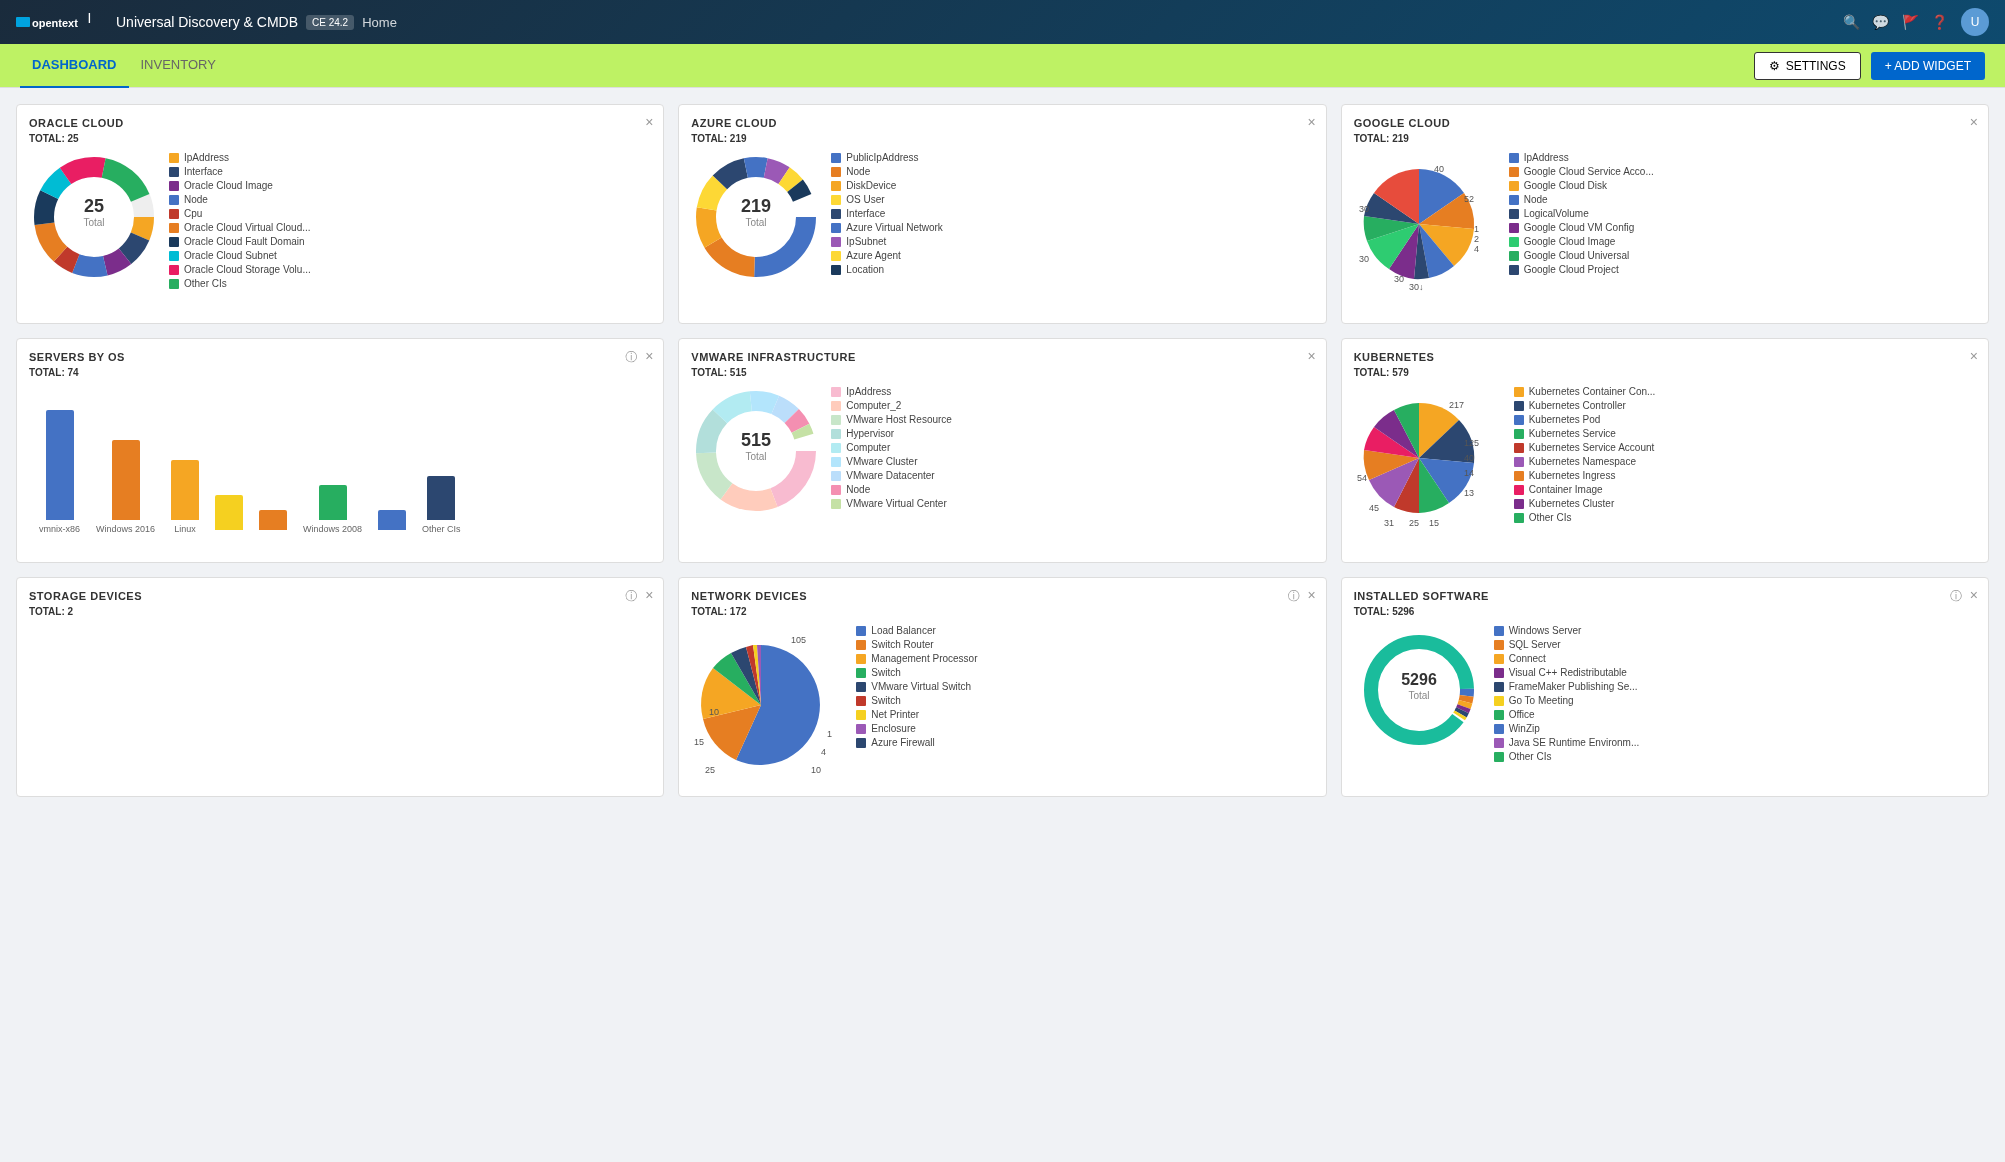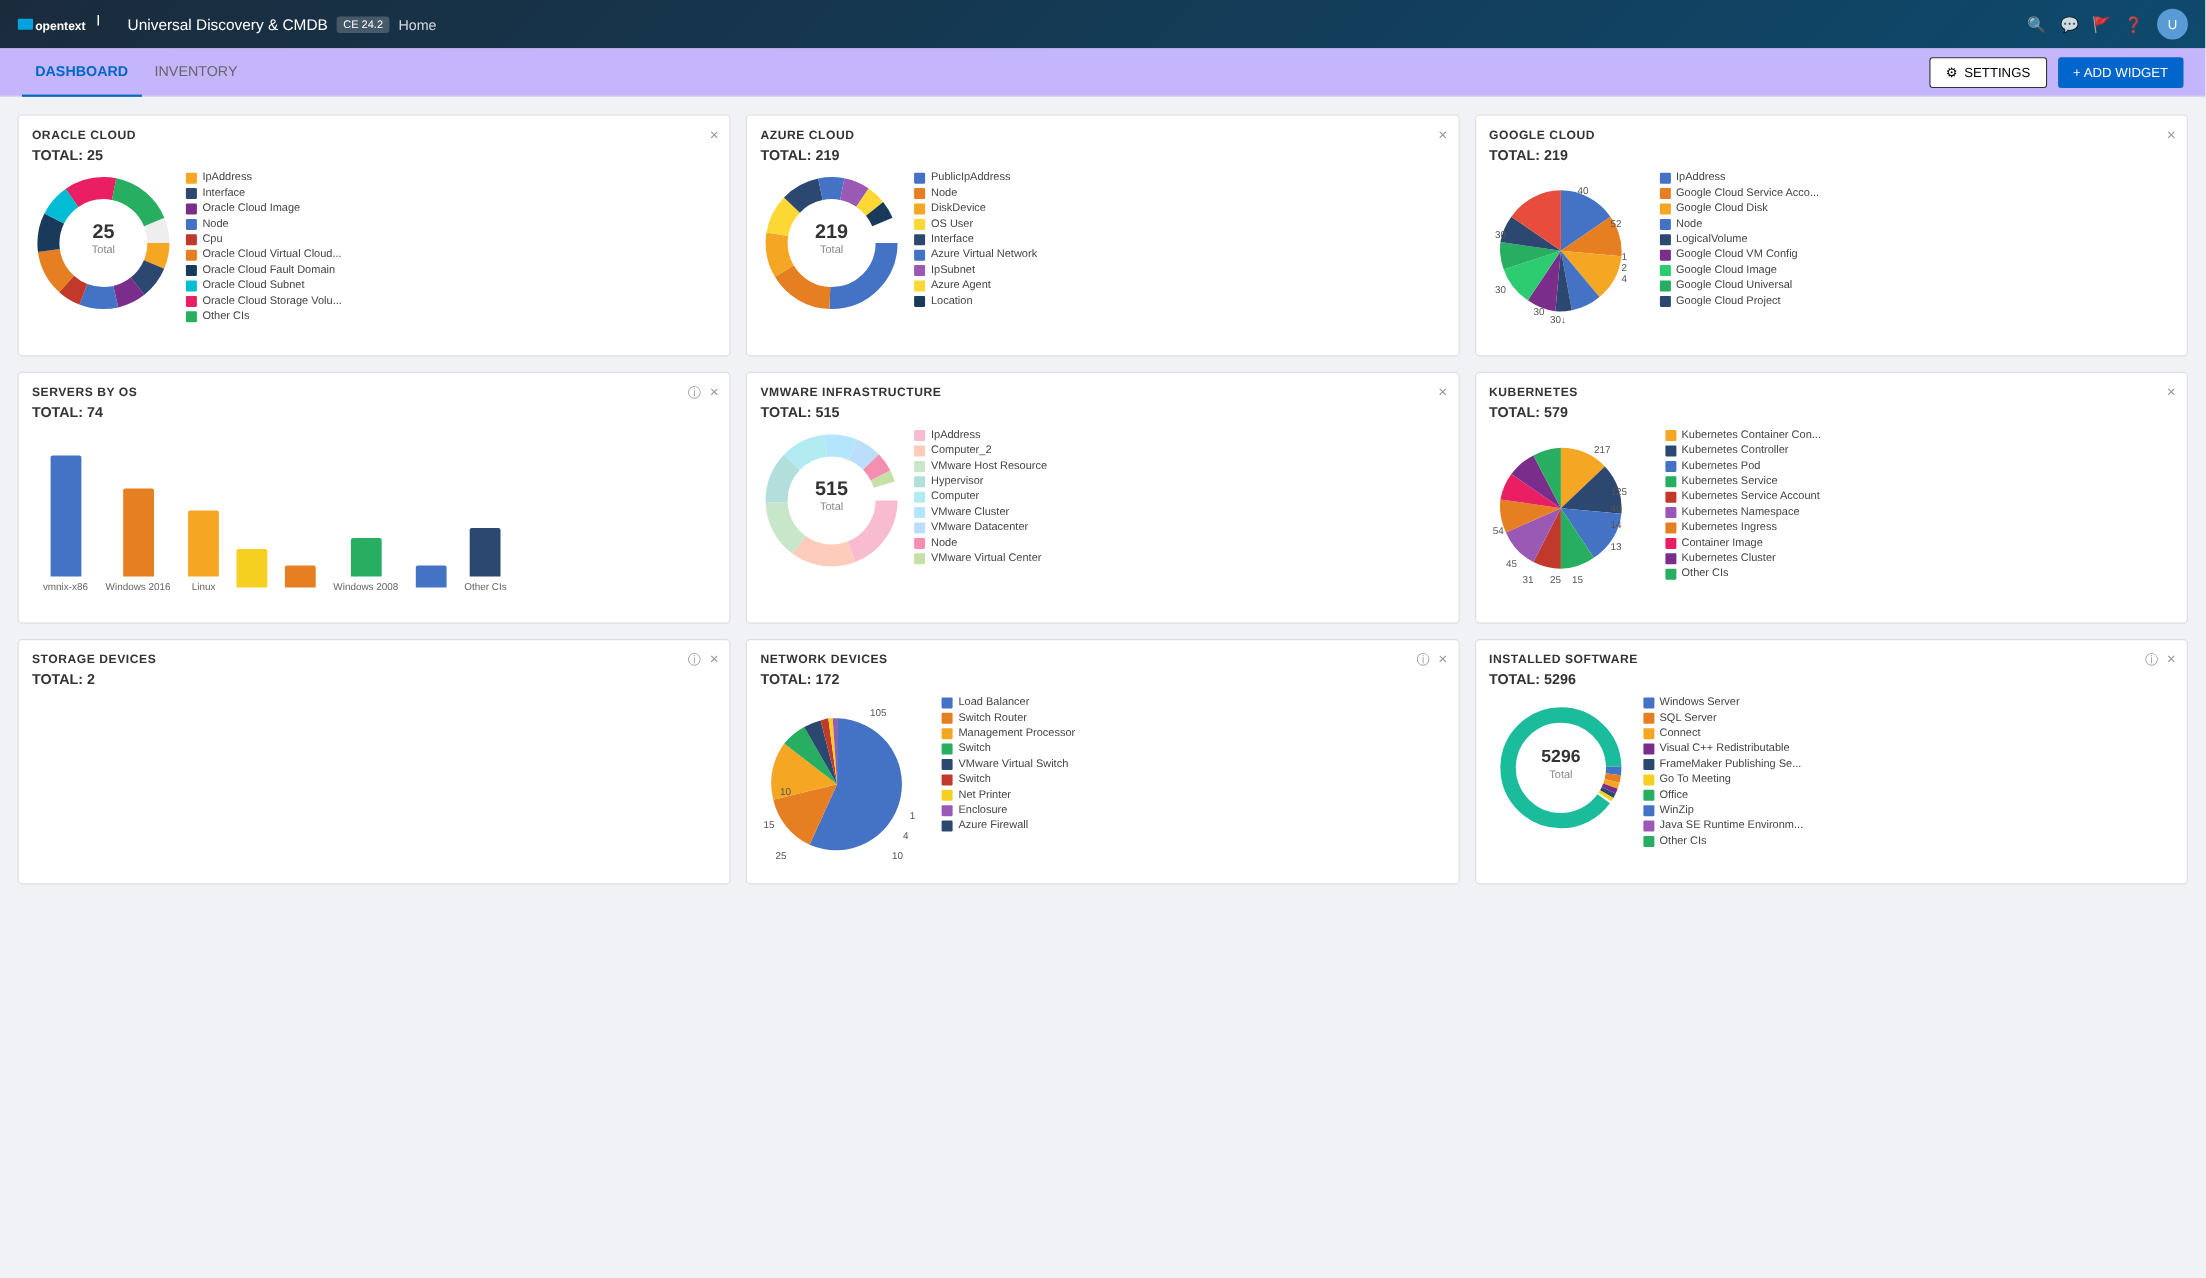--- a/index.html
+++ b/index.html
@@ -17,21 +17,21 @@
     .header-logo { display: flex; align-items: flex-start; gap: 6px; font-weight: bold; font-size: 14px; }
     .header-title { color: white; font-size: 14px; font-weight: 500; margin-left: 20px; }
     .header-badge { background: rgba(255,255,255,0.2); border-radius: 3px; padding: 2px 6px; font-size: 10px; margin: 0 8px; }
     .header-nav { color: rgba(255,255,255,0.8); font-size: 13px; }
     .header-icons { margin-left: auto; display: flex; align-items: center; gap: 12px; }
     .header-icon { color: rgba(255,255,255,0.8); cursor: pointer; font-size: 14px; }
     .avatar { width: 28px; height: 28px; border-radius: 50%; background: #5b9bd5; display: flex; align-items: center; justify-content: center; color: white; font-size: 12px; cursor: pointer; }
 
     
     .toolbar {
-      background: #c4b5fd;
+      background: #bef264;
       border-bottom: 1px solid #ddd;
       padding: 0 20px;
       display: flex;
       align-items: center;
       height: 44px;
     }
     .tab {
       padding: 0 12px;
       height: 44px;
       display: flex;
@@ -63,21 +63,21 @@
 
     
     .widget-card {
       background: white; border: 1px solid #ddd; border-radius: 4px;
       padding: 12px; position: relative; min-height: 220px;
     }
     .widget-title {
       font-size: 11px; font-weight: 700; color: #333; text-transform: uppercase;
       letter-spacing: 0.5px; margin-bottom: 4px;
     }
-    .widget-total { font-size: 13px; color: #666; margin-bottom: 8px; }
+    .widget-total { font-size: 10px; color: #666; margin-bottom: 8px; }
     .widget-total span { font-weight: 700; color: #333; }
     .widget-close {
       position: absolute; top: 10px; right: 10px; cursor: pointer;
       color: #999; font-size: 14px; line-height: 1;
     }
     .widget-info {
       position: absolute; top: 10px; right: 26px; cursor: pointer;
       color: #999; font-size: 12px;
     }
     .widget-body { display: flex; align-items: center; gap: 10px; }

